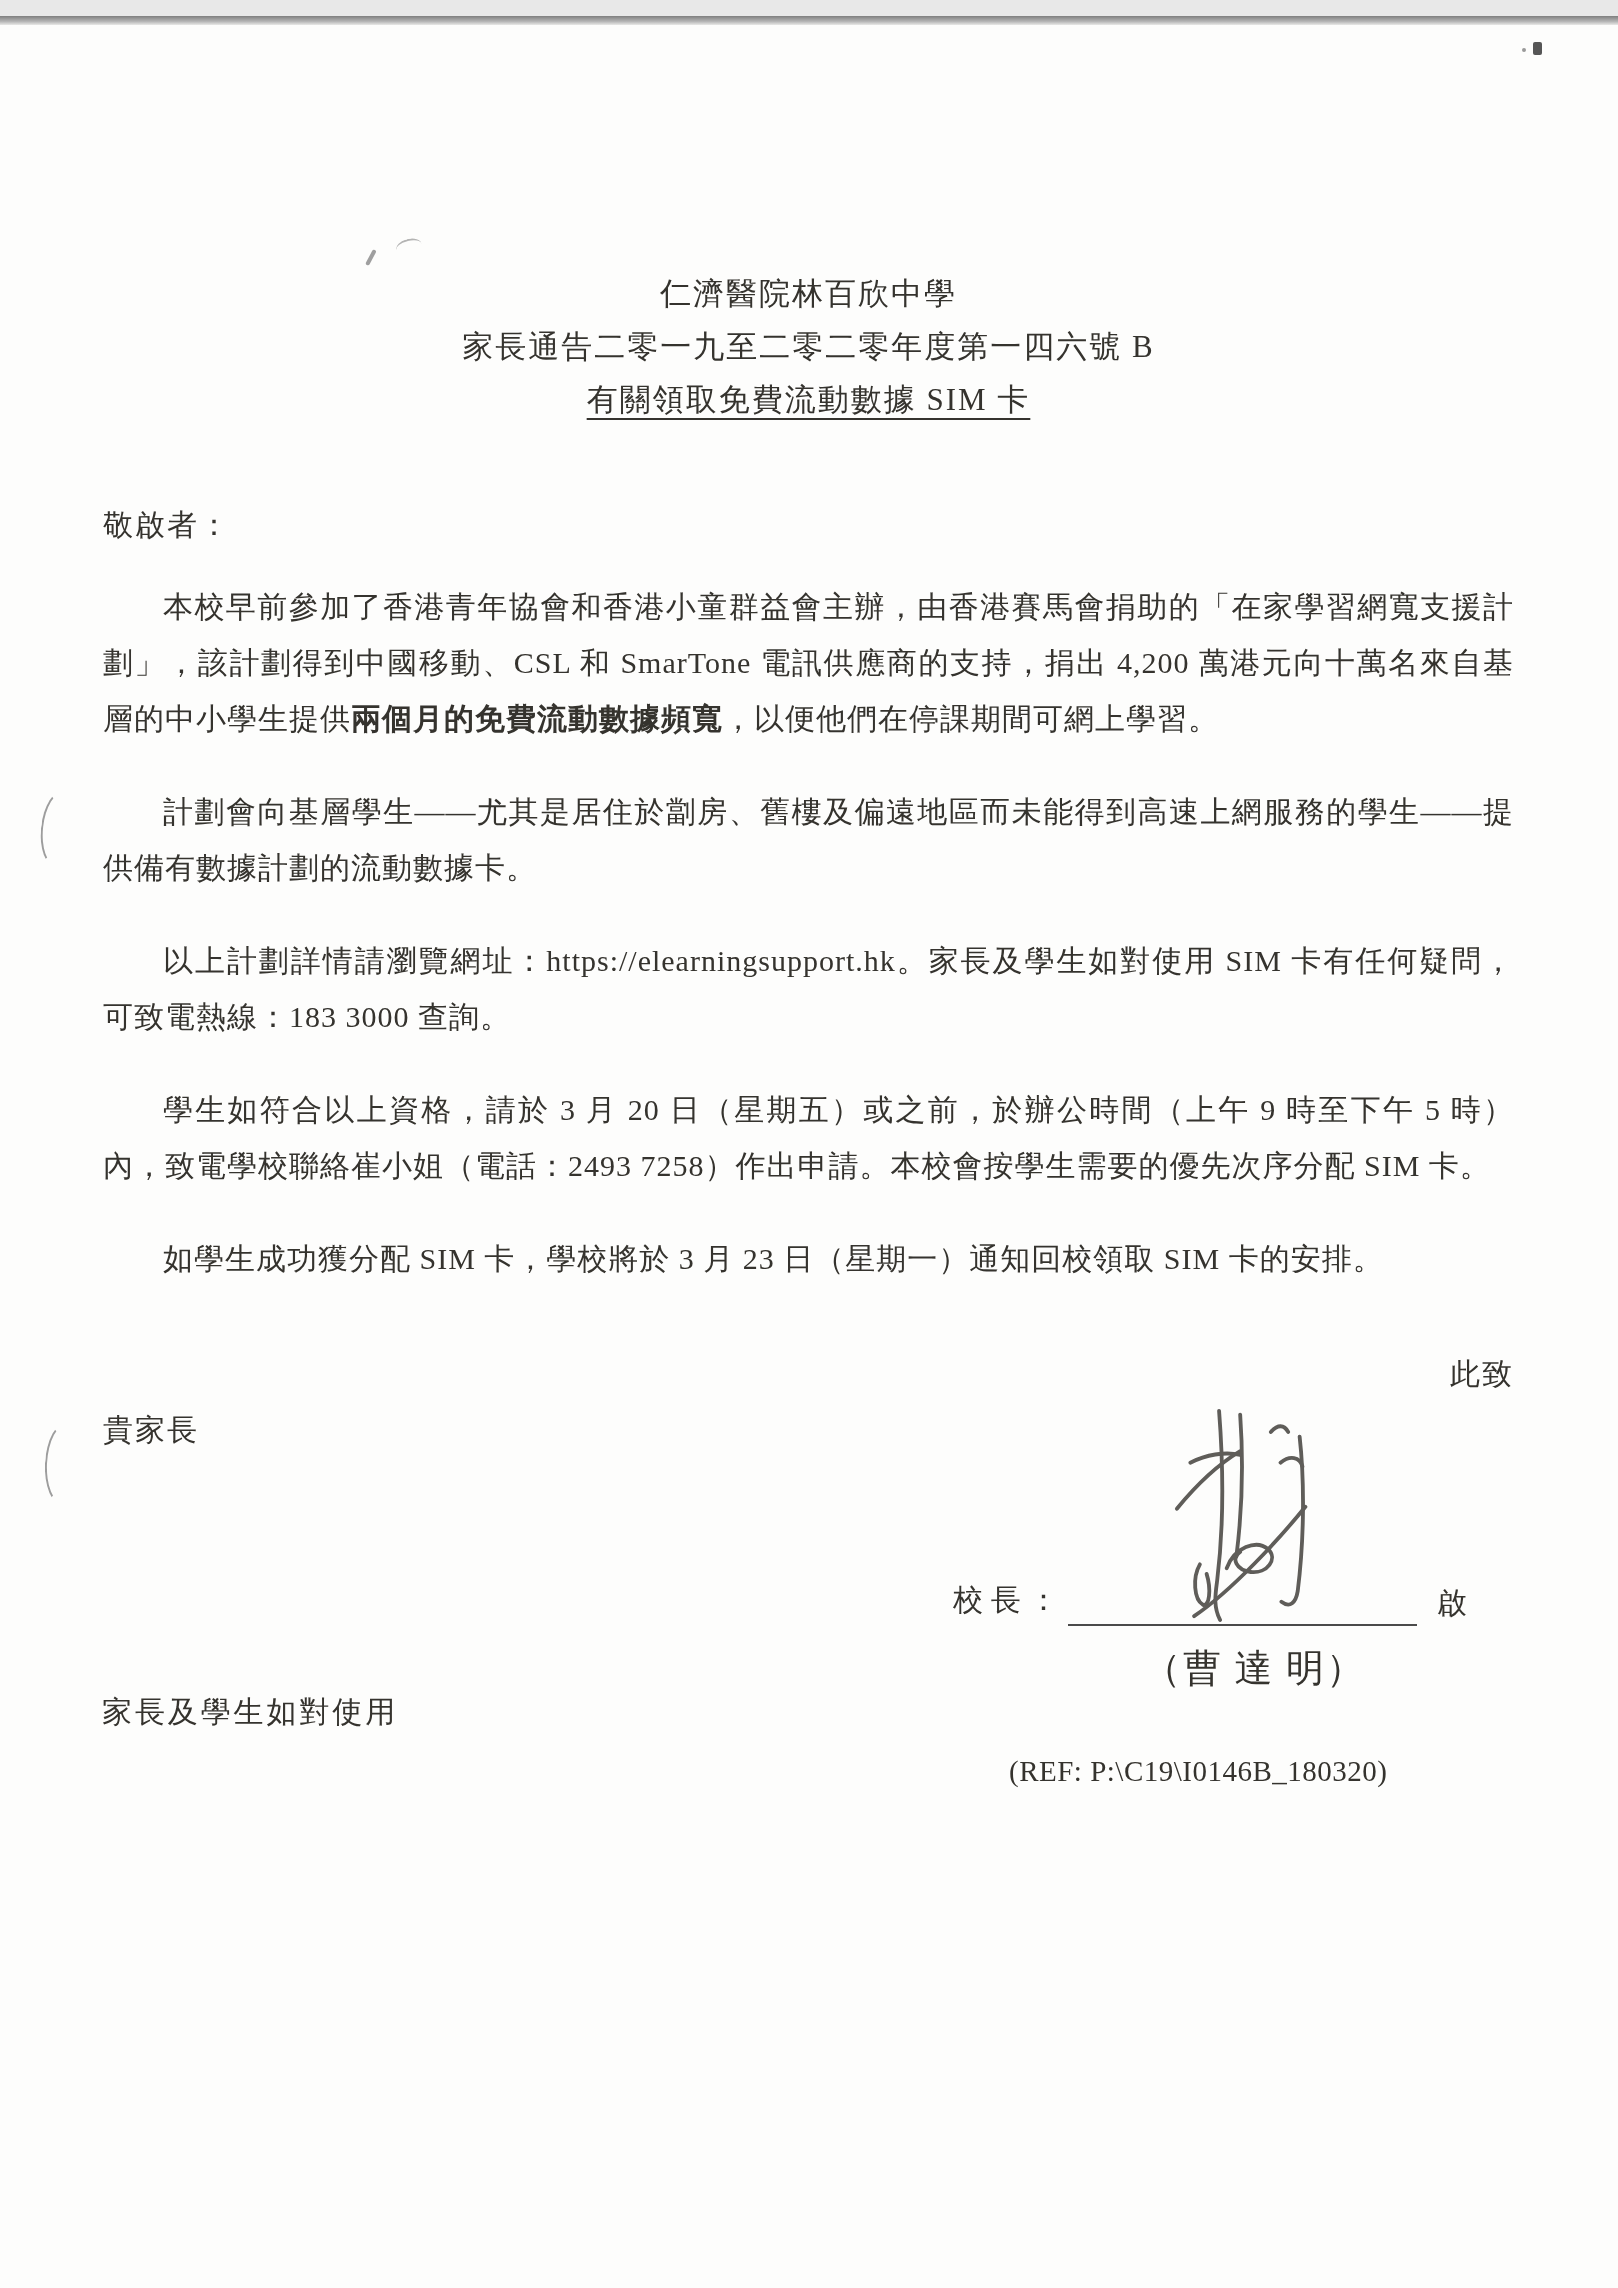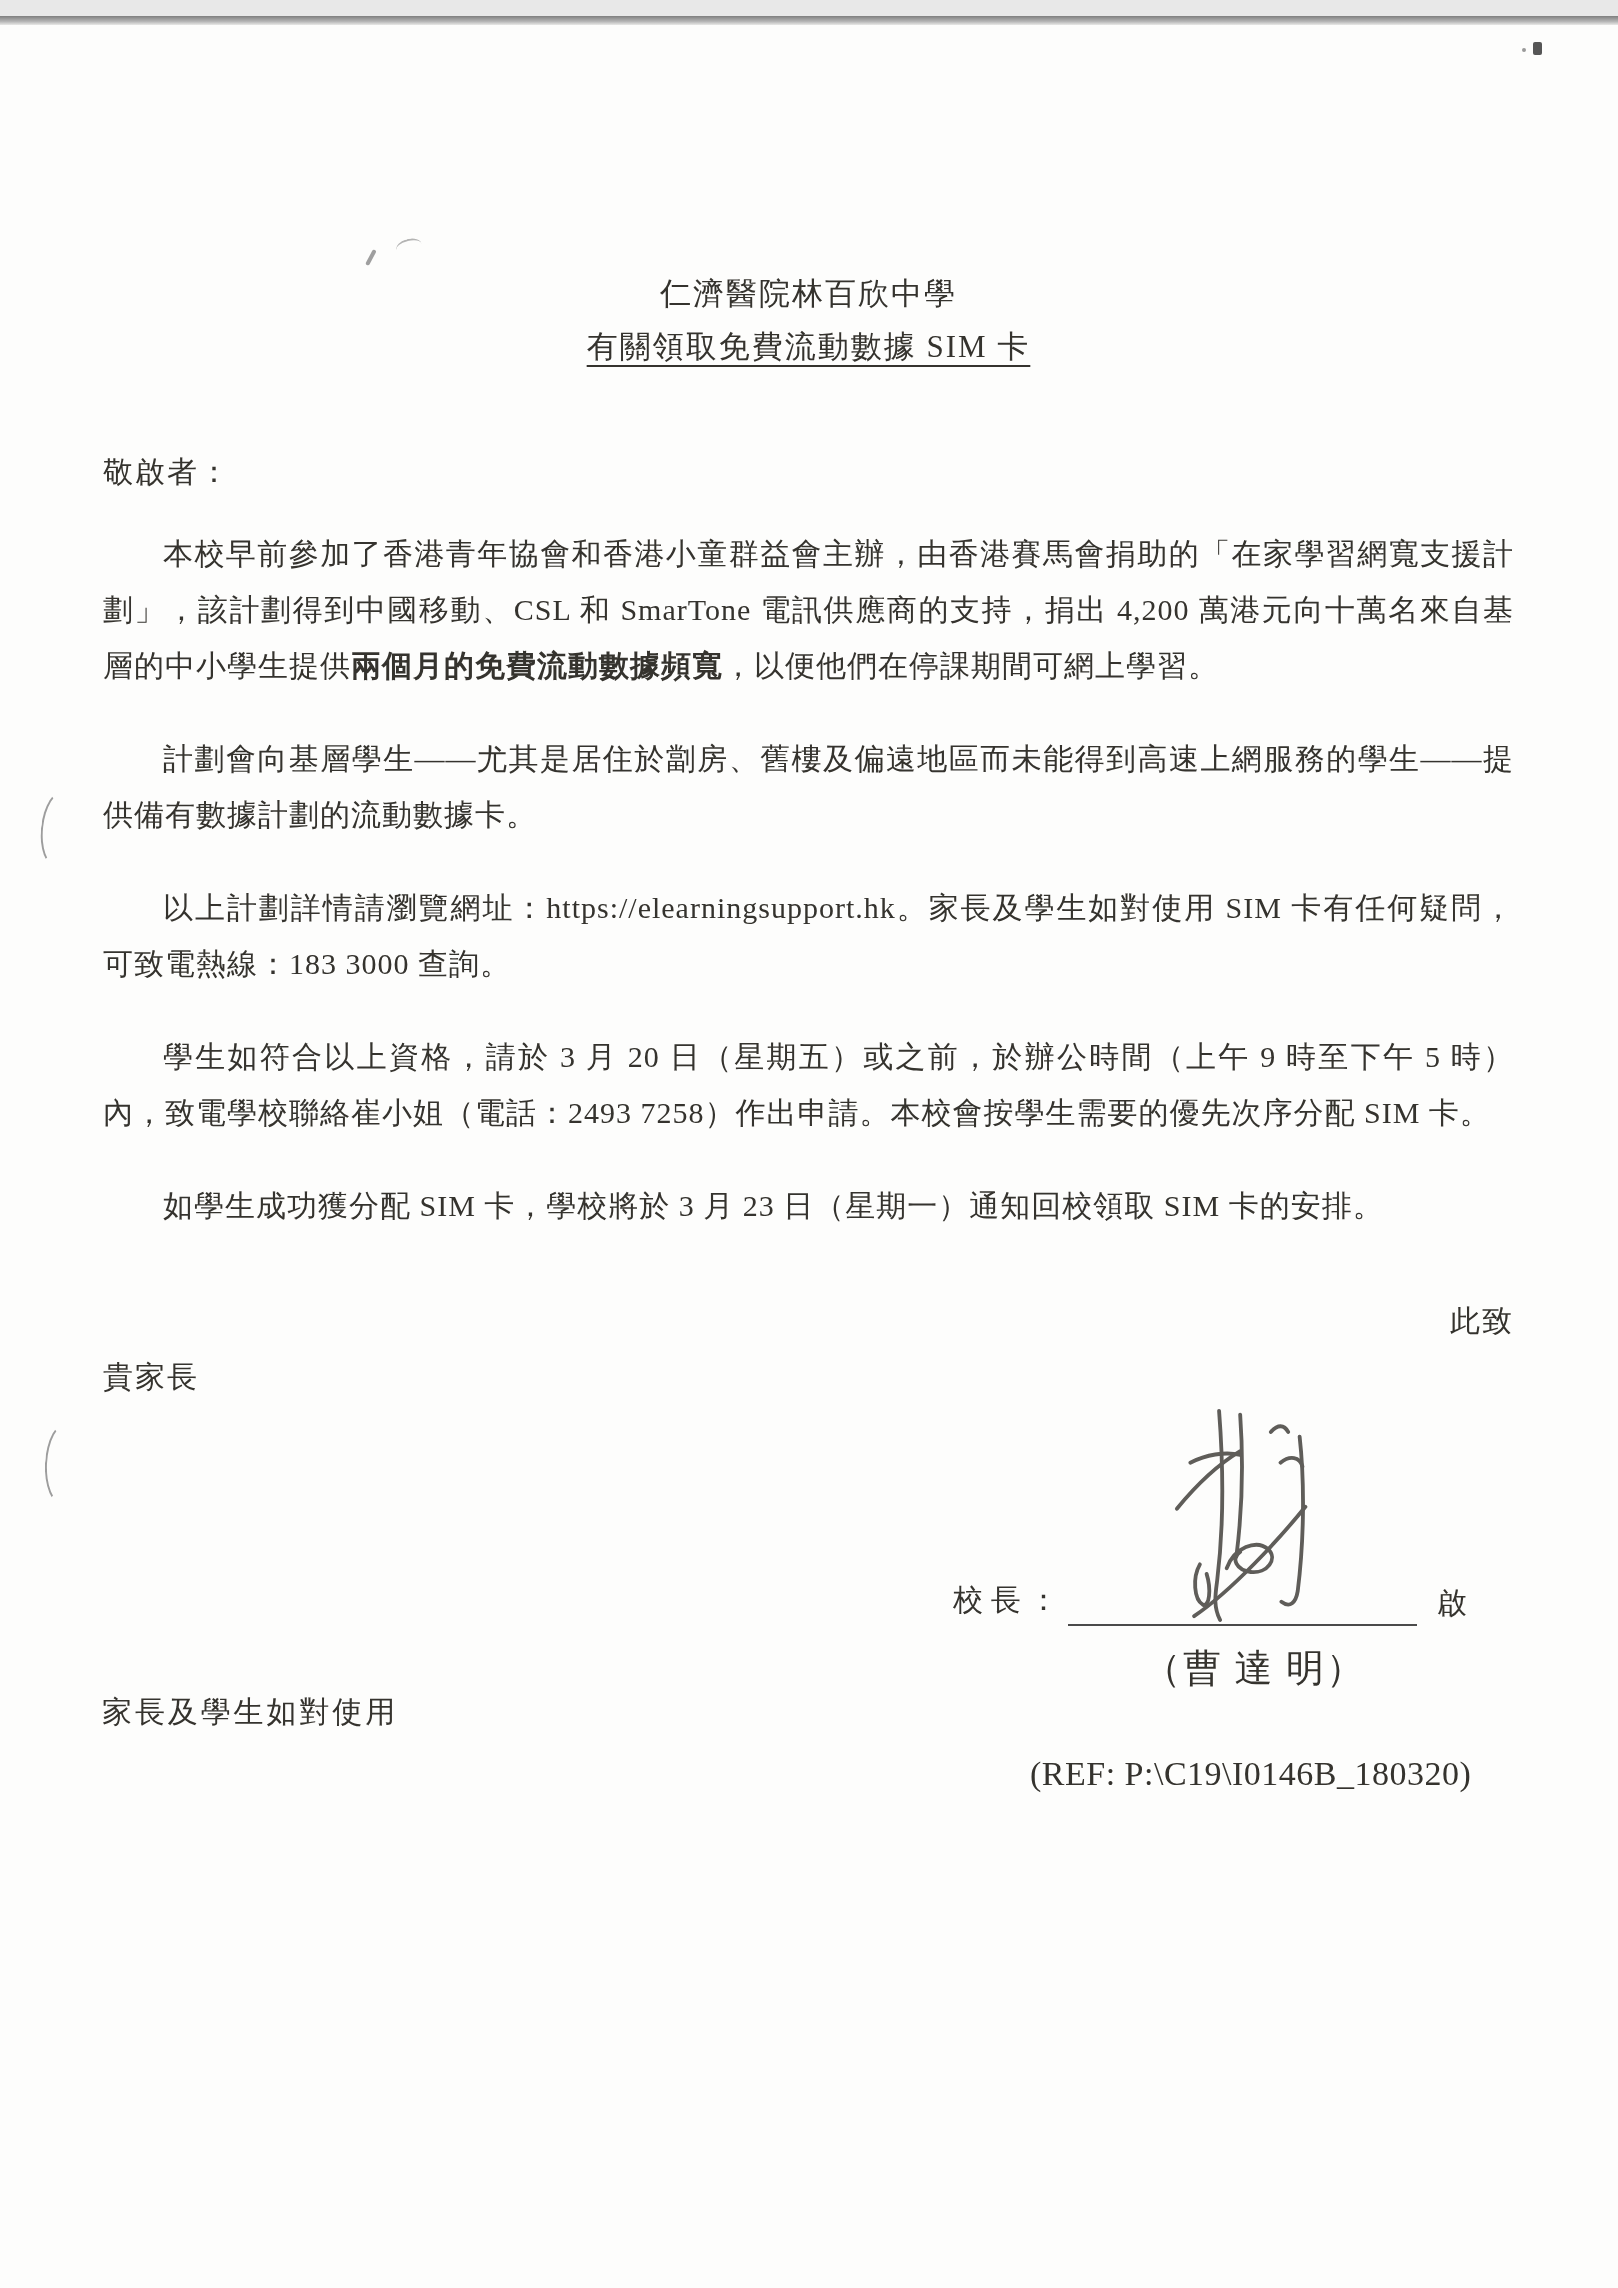--- a/index.html
+++ b/index.html
@@ -59,21 +59,21 @@
   .closing-recipient{
     font-size:30px;line-height:56px;letter-spacing:2px;
   }
   
   .sig-label{position:absolute;left:953px;top:1564px;font-size:30px;letter-spacing:7.8px;}
   .sig-line{position:absolute;left:1068px;top:1608px;width:349px;border-top:2.9px solid #4b4b4b;}
   .sig-suffix{position:absolute;left:1437px;top:1567px;font-size:30px;}
   .sig-name{position:absolute;left:1143px;top:1627px;font-size:38px;letter-spacing:2px;}
   .sig-svg{position:absolute;left:1127px;top:1384px;width:211px;height:227px;}
   .date-line{position:absolute;left:102px;top:1676px;font-size:30px;letter-spacing:2.9px;}
-  .ref-line{position:absolute;left:1030px;top:1739px;font-size:34px;letter-spacing:0.5px;}
+  .ref-line{position:absolute;left:1009px;top:1739px;font-size:29px;letter-spacing:0.5px;}
   
   .crescent{
     position:absolute;
     border:2.9px solid transparent;
     border-left:2.9px solid #7e7e7e;
     border-radius:50%;
     opacity:.75;
   }
   .crescent.c1{left:41px;top:774px;width:35px;height:74px;transform:rotate(6deg);}
   .crescent.c2{left:45px;top:1406px;width:37px;height:80px;transform:rotate(3deg);}
@@ -105,20 +105,21 @@
   <div class="corner-blob"></div>
   <div class="pen-mark-1"></div>
   <div class="pen-mark-2"></div>
   <div class="crescent c1"></div>
   <div class="crescent c2"></div>
 
   <div class="content">
 
     <div class="hdr-wrap">
       <p class="hdr">仁濟醫院林百欣中學</p>
+      <p class="hdr">家長通告二零一九至二零二零年度第一四六號 B</p>
       <p class="hdr subject"><span>有關領取免費流動數據 SIM 卡</span></p>
     </div>
 
     <div class="salutation">敬啟者：</div>
 
     <p class="para first"><span>本校早前參加了香港青年協會和香港小童群益會主辦，由香港賽馬會捐助的「在家學習網寬支援計劃」，該計劃得到中國移動、CSL 和 SmarTone 電訊供應商的支持，捐出 4,200 萬港元向十萬名來自基層的中小學生提供</span><b>兩個月的免費流動數據頻寬</b><span>，以便他們在停課期間可網上學習。</span></p>
 
     <p class="para">計劃會向基層學生——尤其是居住於劏房、舊樓及偏遠地區而未能得到高速上網服務的學生——提供備有數據計劃的流動數據卡。</p>
 
     <p class="para">以上計劃詳情請瀏覽網址：https://elearningsupport.hk。家長及學生如對使用 SIM 卡有任何疑問，可致電熱線：183 3000 查詢。</p>

